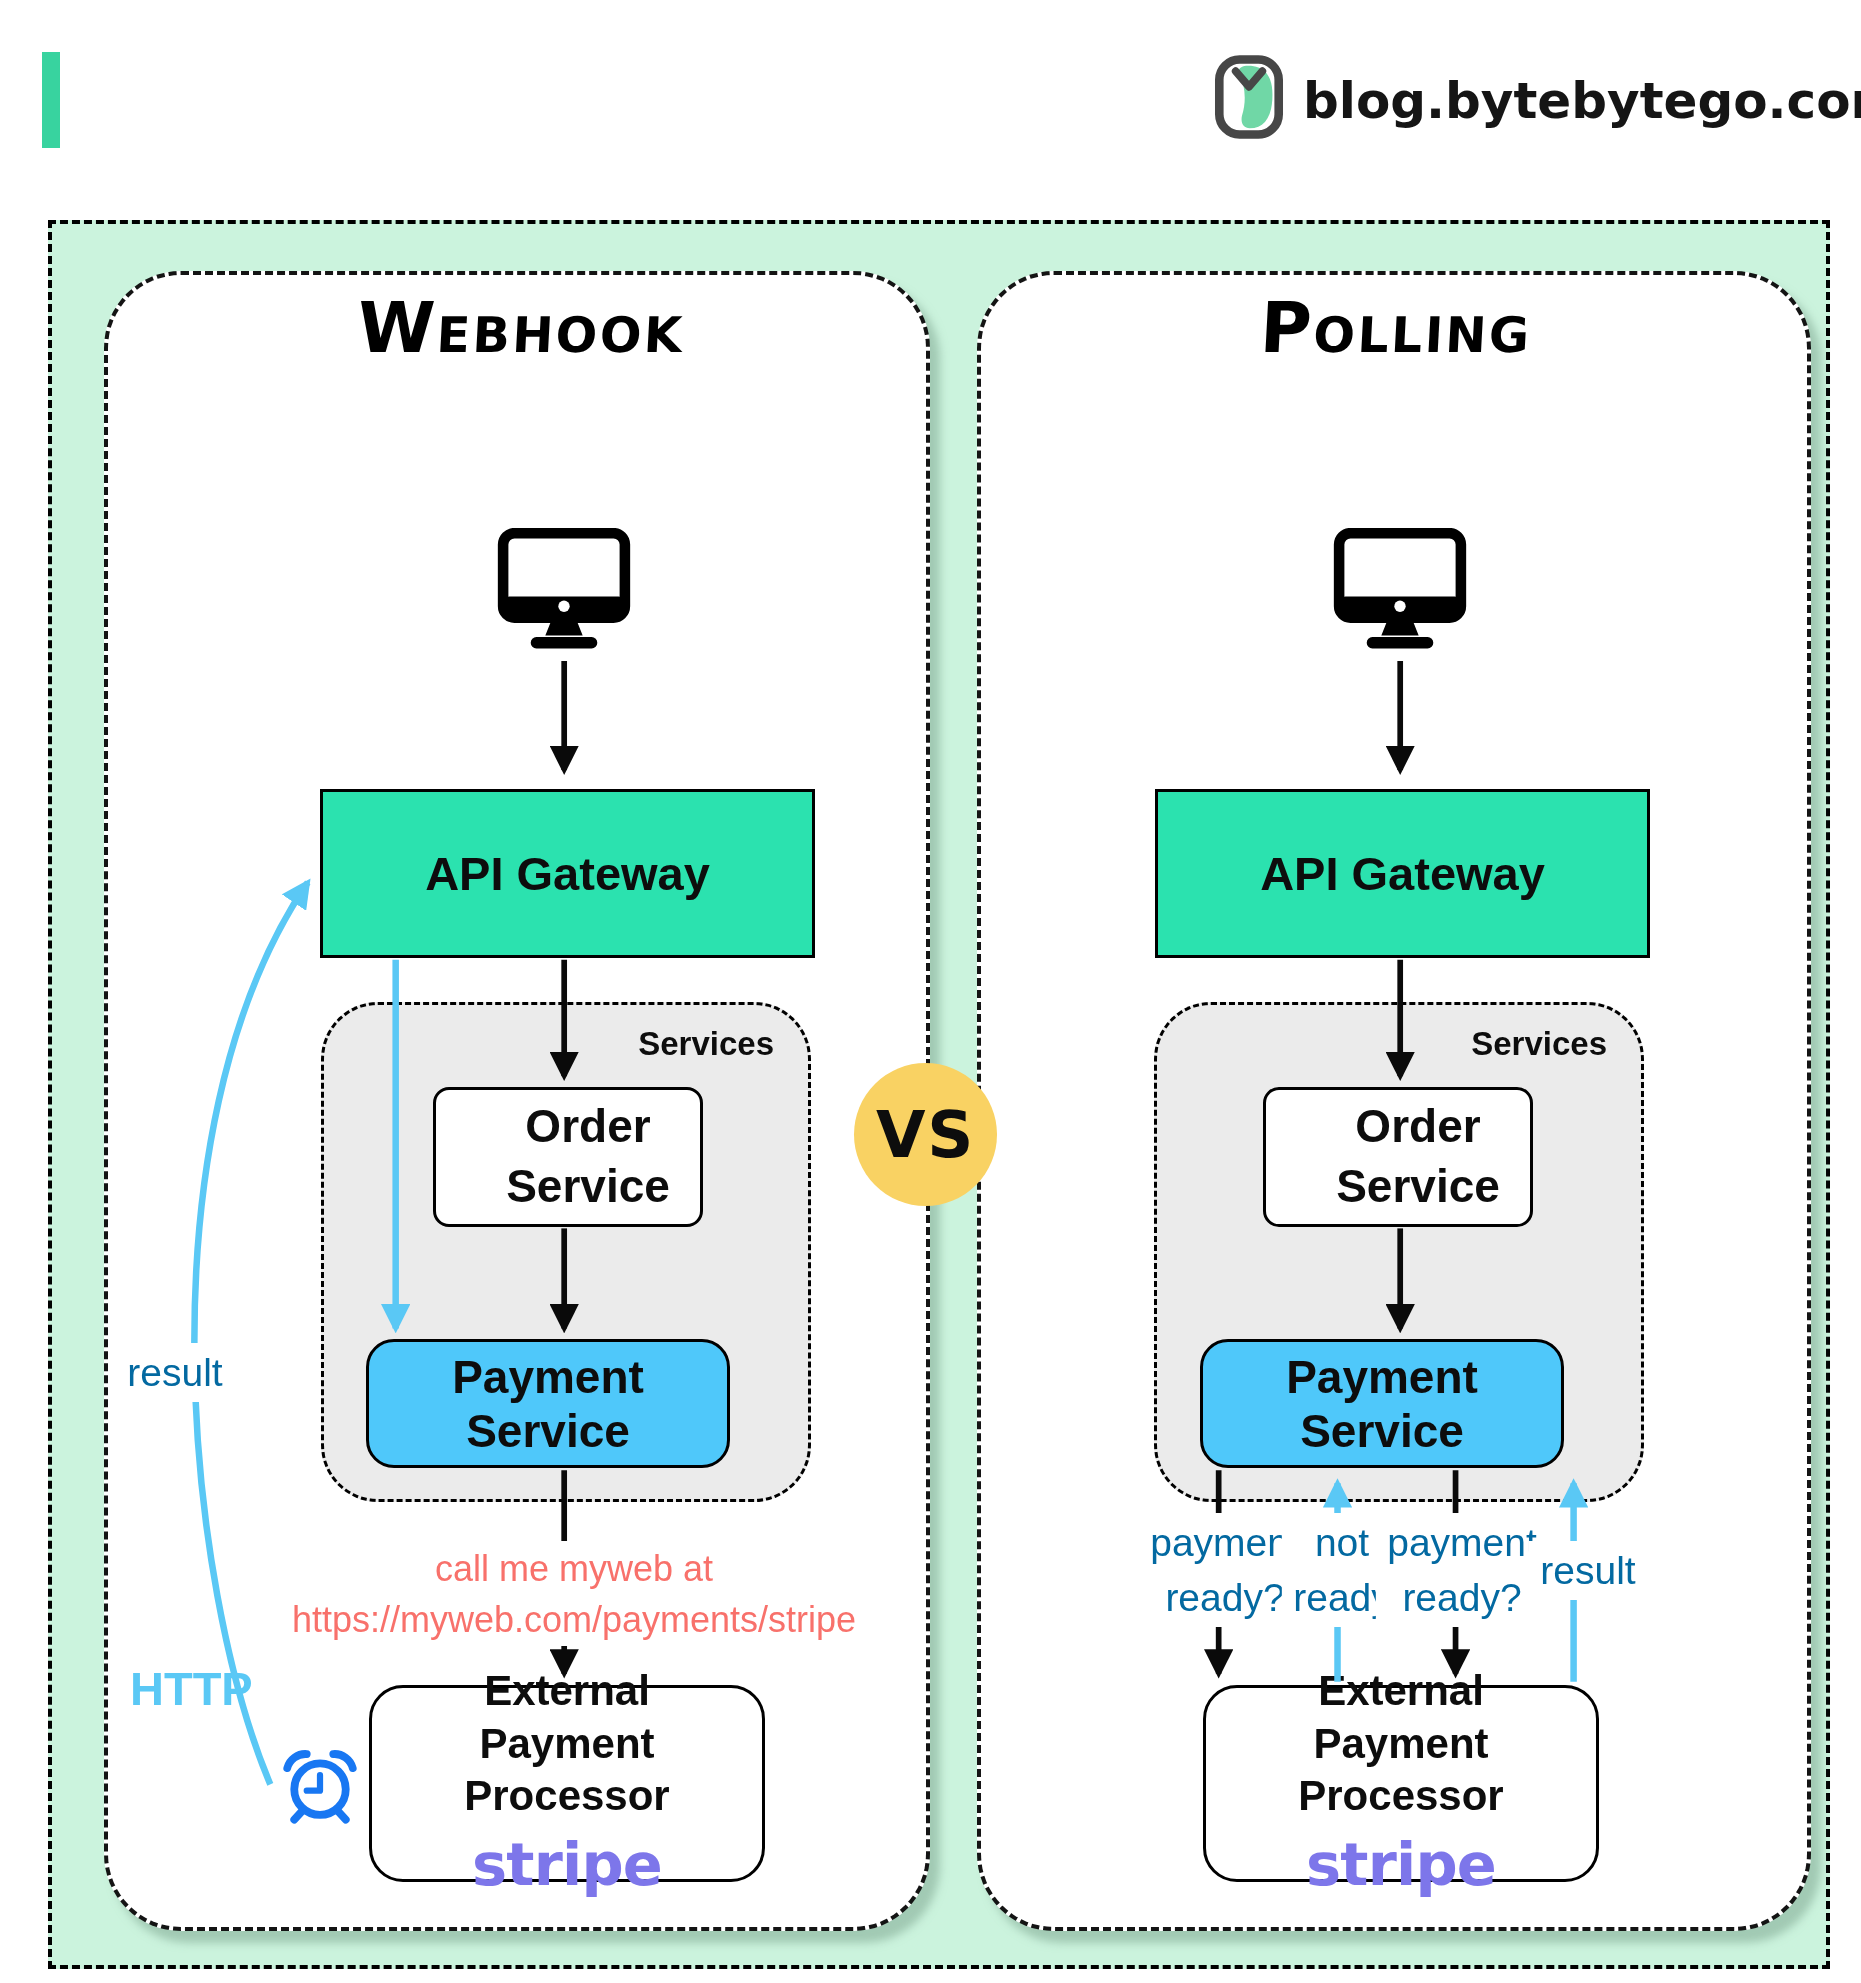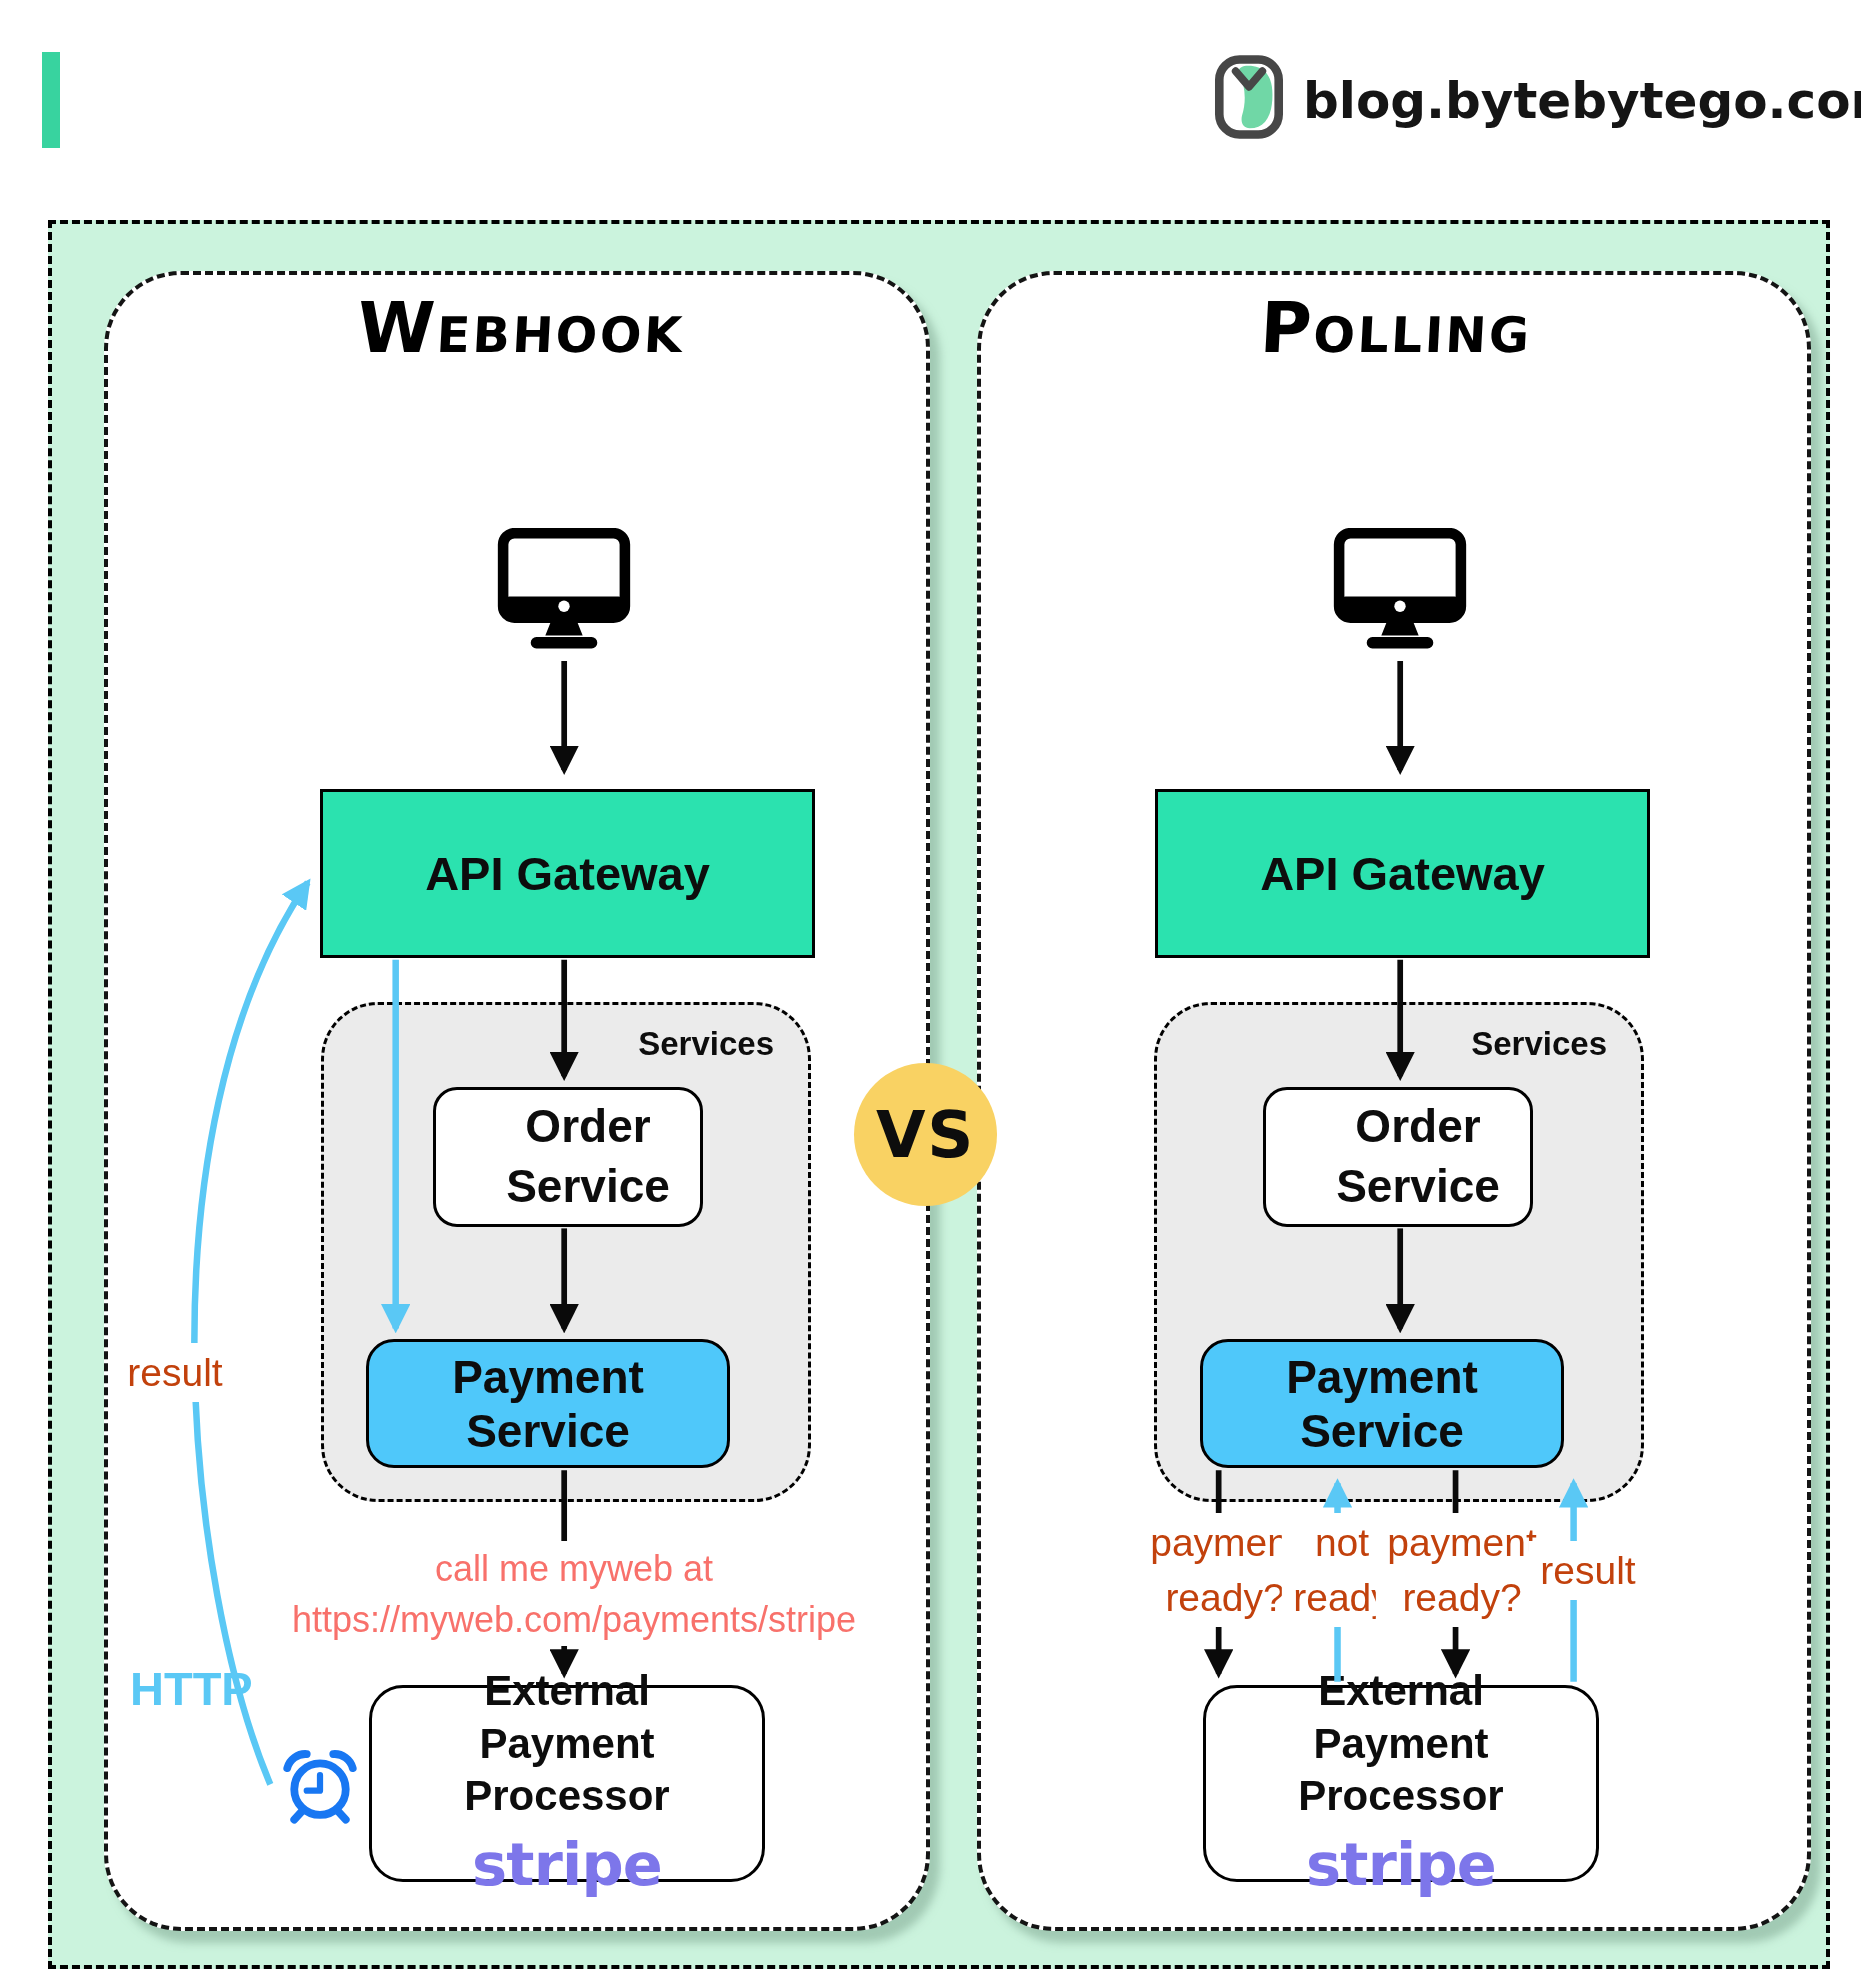--- a/index.html
+++ b/index.html
@@ -34,42 +34,42 @@
                font-variant:small-caps;letter-spacing:2.4px;color:#000;white-space:nowrap;z-index:4;}
 
   
   .node{position:absolute;display:flex;flex-direction:column;align-items:center;justify-content:center;
         text-align:center;z-index:4;}
   .api-gateway{width:495px;height:169px;background:var(--node-green);border:3.3px solid #000;
                font-size:47px;font-weight:bold;}
   .services-box{position:absolute;width:490px;height:500px;background:var(--services-gray);
                 border:3.3px dashed #000;border-radius:57px;z-index:3;}
   .services-label{position:absolute;top:19.5px;right:34px;font-size:33px;font-weight:bold;}
-  .order-service{width:270px;height:140px;background:#fff;border:3.3px solid #000;border-radius:24px;
+  .order-service{width:270px;height:140px;background:#fff;border:3.3px solid #000;border-radius:16px;
                  font-size:46px;font-weight:bold;line-height:1.3;padding-left:40px;}
   .payment-service{width:364px;height:129px;background:var(--node-blue);border:3.3px solid #000;
                    border-radius:28px;font-size:46px;font-weight:bold;}
   .external-box{width:396px;height:197px;background:#fff;border:3.3px solid #000;border-radius:34px;
                 font-size:42px;font-weight:bold;line-height:1.25;}
   .stripe-word{font-family:"DejaVu Sans",sans-serif;font-size:59px;font-weight:bold;
                color:var(--stripe-purple);margin-top:4.9px;letter-spacing:-0.8px;}
 
   
   .monitor{position:absolute;width:138px;height:124px;z-index:4;}
   .alarm{position:absolute;left:281px;top:1744px;width:78px;height:81px;z-index:6;}
 
   
   #connectors{position:absolute;inset:0;width:1861px;height:1983px;z-index:5;pointer-events:none;}
   .kline{stroke:#0a0a0a;stroke-width:7;fill:none;}
   .bline{stroke:var(--arrow-blue);stroke-width:8;fill:none;}
   #arrow-black path{fill:#0a0a0a;}
   #arrow-blue path{fill:var(--arrow-blue);}
 
   
-  .lbl{position:absolute;z-index:6;text-align:center;background:#fff;color:#c2410c;
+  .lbl{position:absolute;z-index:6;text-align:center;background:#fff;color:#0369a1;
        font-size:39px;line-height:1.42;padding:1.6px 11.4px;transform:translateX(-50%);white-space:nowrap;}
   .lbl.salmon{color:var(--callback-salmon);font-size:36px;}
   .http-lbl{position:absolute;left:130px;top:1661px;z-index:6;font-size:47px;font-weight:bold;
             color:var(--arrow-blue);background:transparent;}
 
   
   .vs-circle{position:absolute;left:854px;top:1063px;width:143px;height:143px;border-radius:50%;
              background:var(--vs-yellow);display:flex;align-items:center;justify-content:center;z-index:7;}
   .vs-circle span{font-family:"DejaVu Sans",sans-serif;font-size:64px;font-weight:bold;letter-spacing:1.6px;}
 </style>

